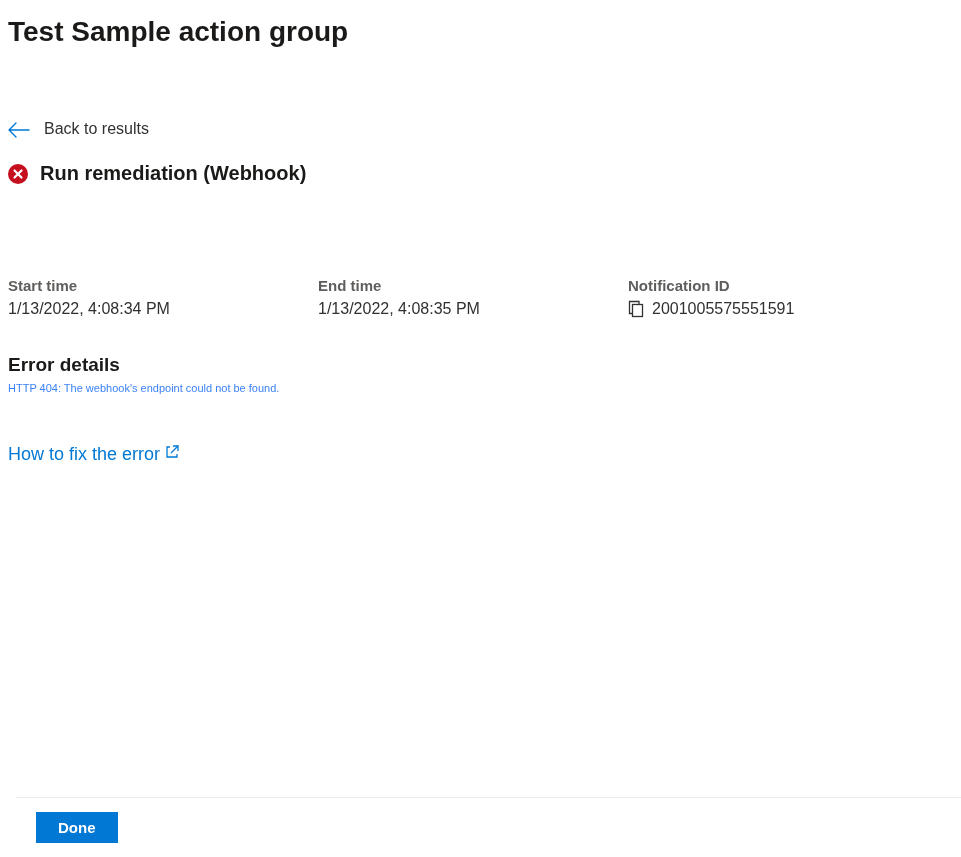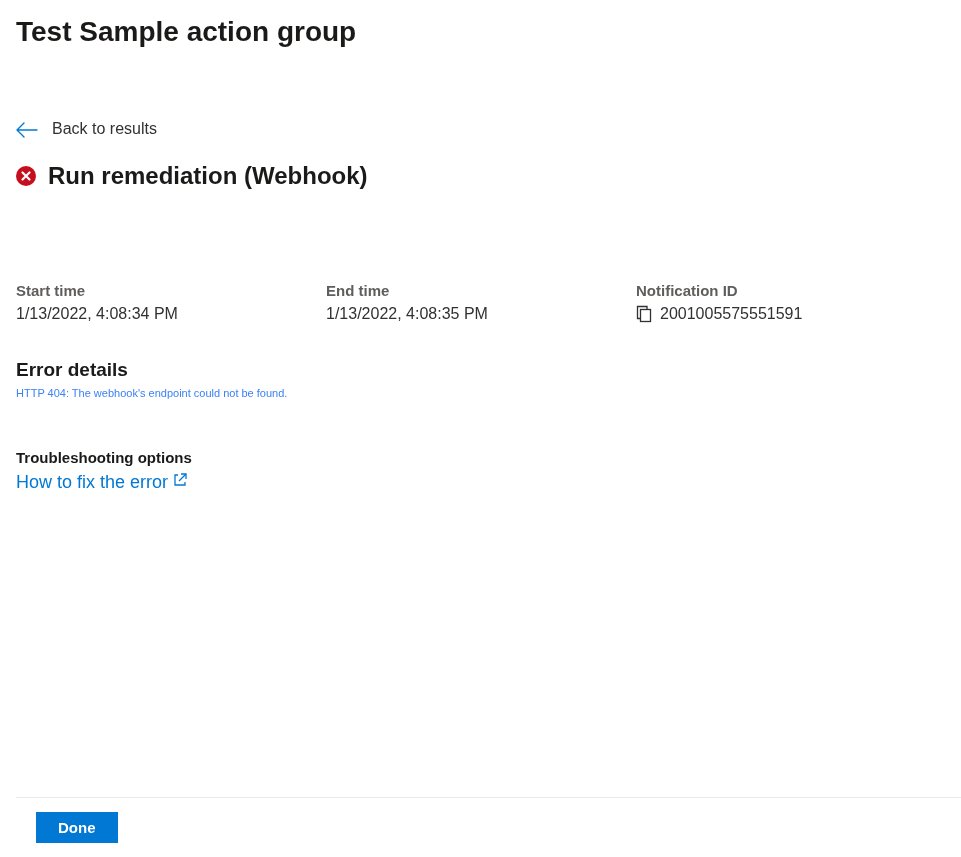--- a/index.html
+++ b/index.html
@@ -6,21 +6,21 @@
     body {
       font-family: 'Segoe UI', -apple-system, BlinkMacSystemFont, sans-serif;
       color: #323130;
       background: #fff;
       width: 961px;
       height: 857px;
       position: relative;
       overflow: hidden;
     }
     .content {
-      padding: 16px 20px 0 16px;
+      padding: 16px 20px 0 8px;
     }
     .page-title {
       font-size: 28px;
       font-weight: 600;
       color: #1b1a19;
       margin-bottom: 72px;
     }
     .back-link {
       display: inline-flex;
       align-items: flex-end;
@@ -38,21 +38,21 @@
     .status-row {
       display: flex;
       align-items: center;
       margin-bottom: 48px;
     }
     .status-row .error-icon {
       margin-right: 12px;
       display: inline-flex;
     }
     .webhook-title {
-      font-size: 24px;
+      font-size: 20px;
       font-weight: 600;
       color: #1b1a19;
     }
     .info-grid {
       display: flex;
       gap: 0;
       margin-bottom: 36px;
     }
     .info-col {
       min-width: 310px;
@@ -171,21 +171,20 @@
           </svg>
         </span>
         <span class="info-value">2001005575551591</span>
       </div>
     </div>
   </div>
 
   <div class="section-heading">Error details</div>
   <div class="error-text">HTTP 404: The webhook's endpoint could not be found.</div>
 
-  <div class="troubleshoot-heading">Troubleshooting options</div>
   <a class="fix-link">
     <span>How to fix the error</span>
     <span class="external-icon">
       <svg width="16" height="16" viewBox="0 0 16 16" fill="none">
         <path d="M6 3 H3 V13 H13 V10" stroke="#0078d4" stroke-width="1.3" fill="none"></path>
         <path d="M9 2 H14 V7" stroke="#0078d4" stroke-width="1.3" fill="none"></path>
         <path d="M14 2 L7 9" stroke="#0078d4" stroke-width="1.3"></path>
       </svg>
     </span>
   </a>

